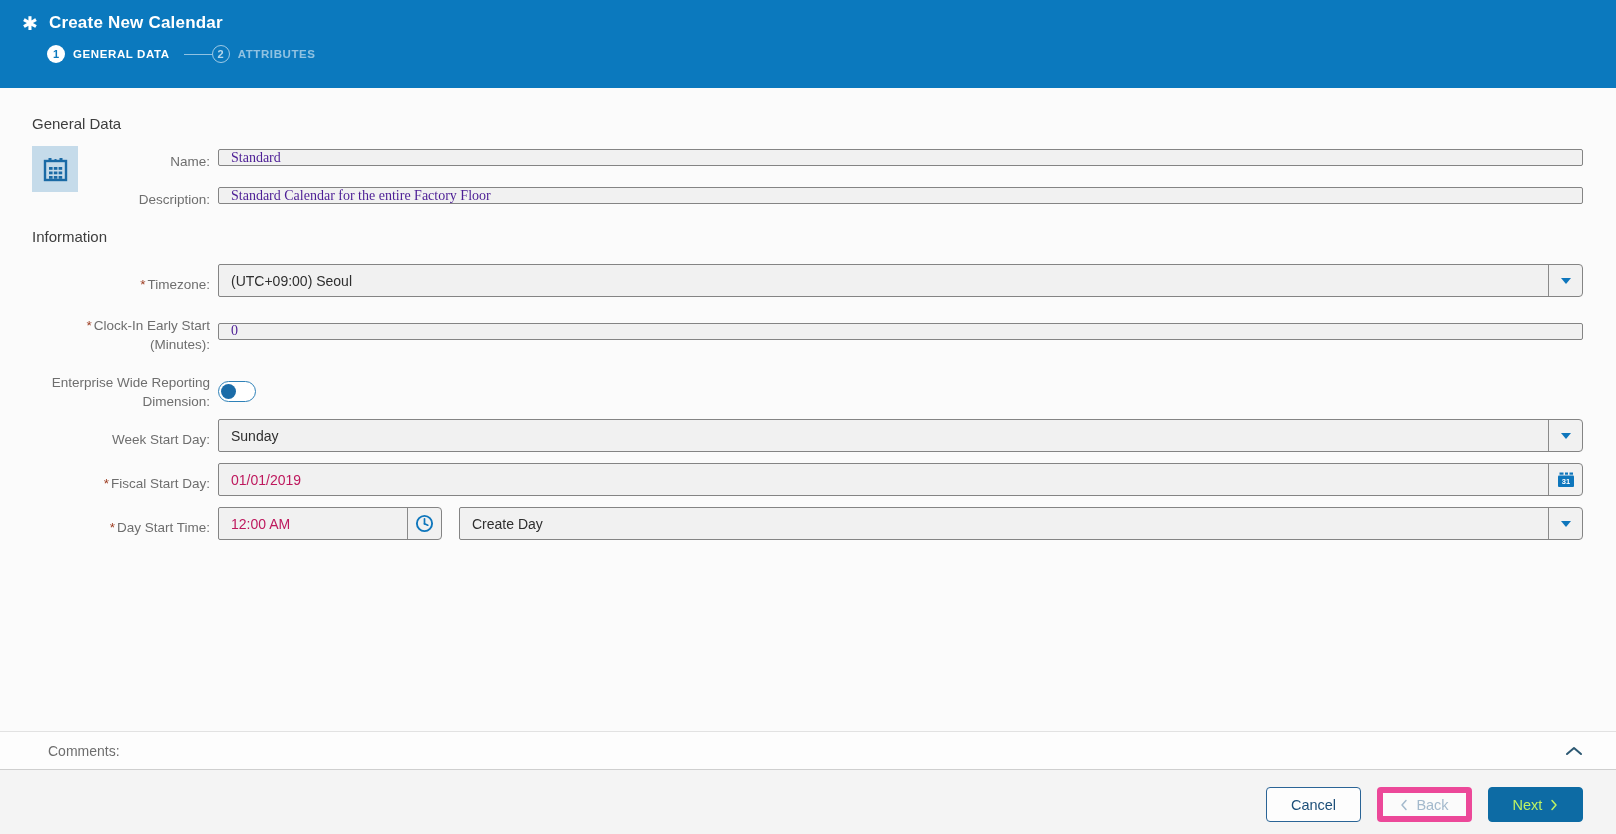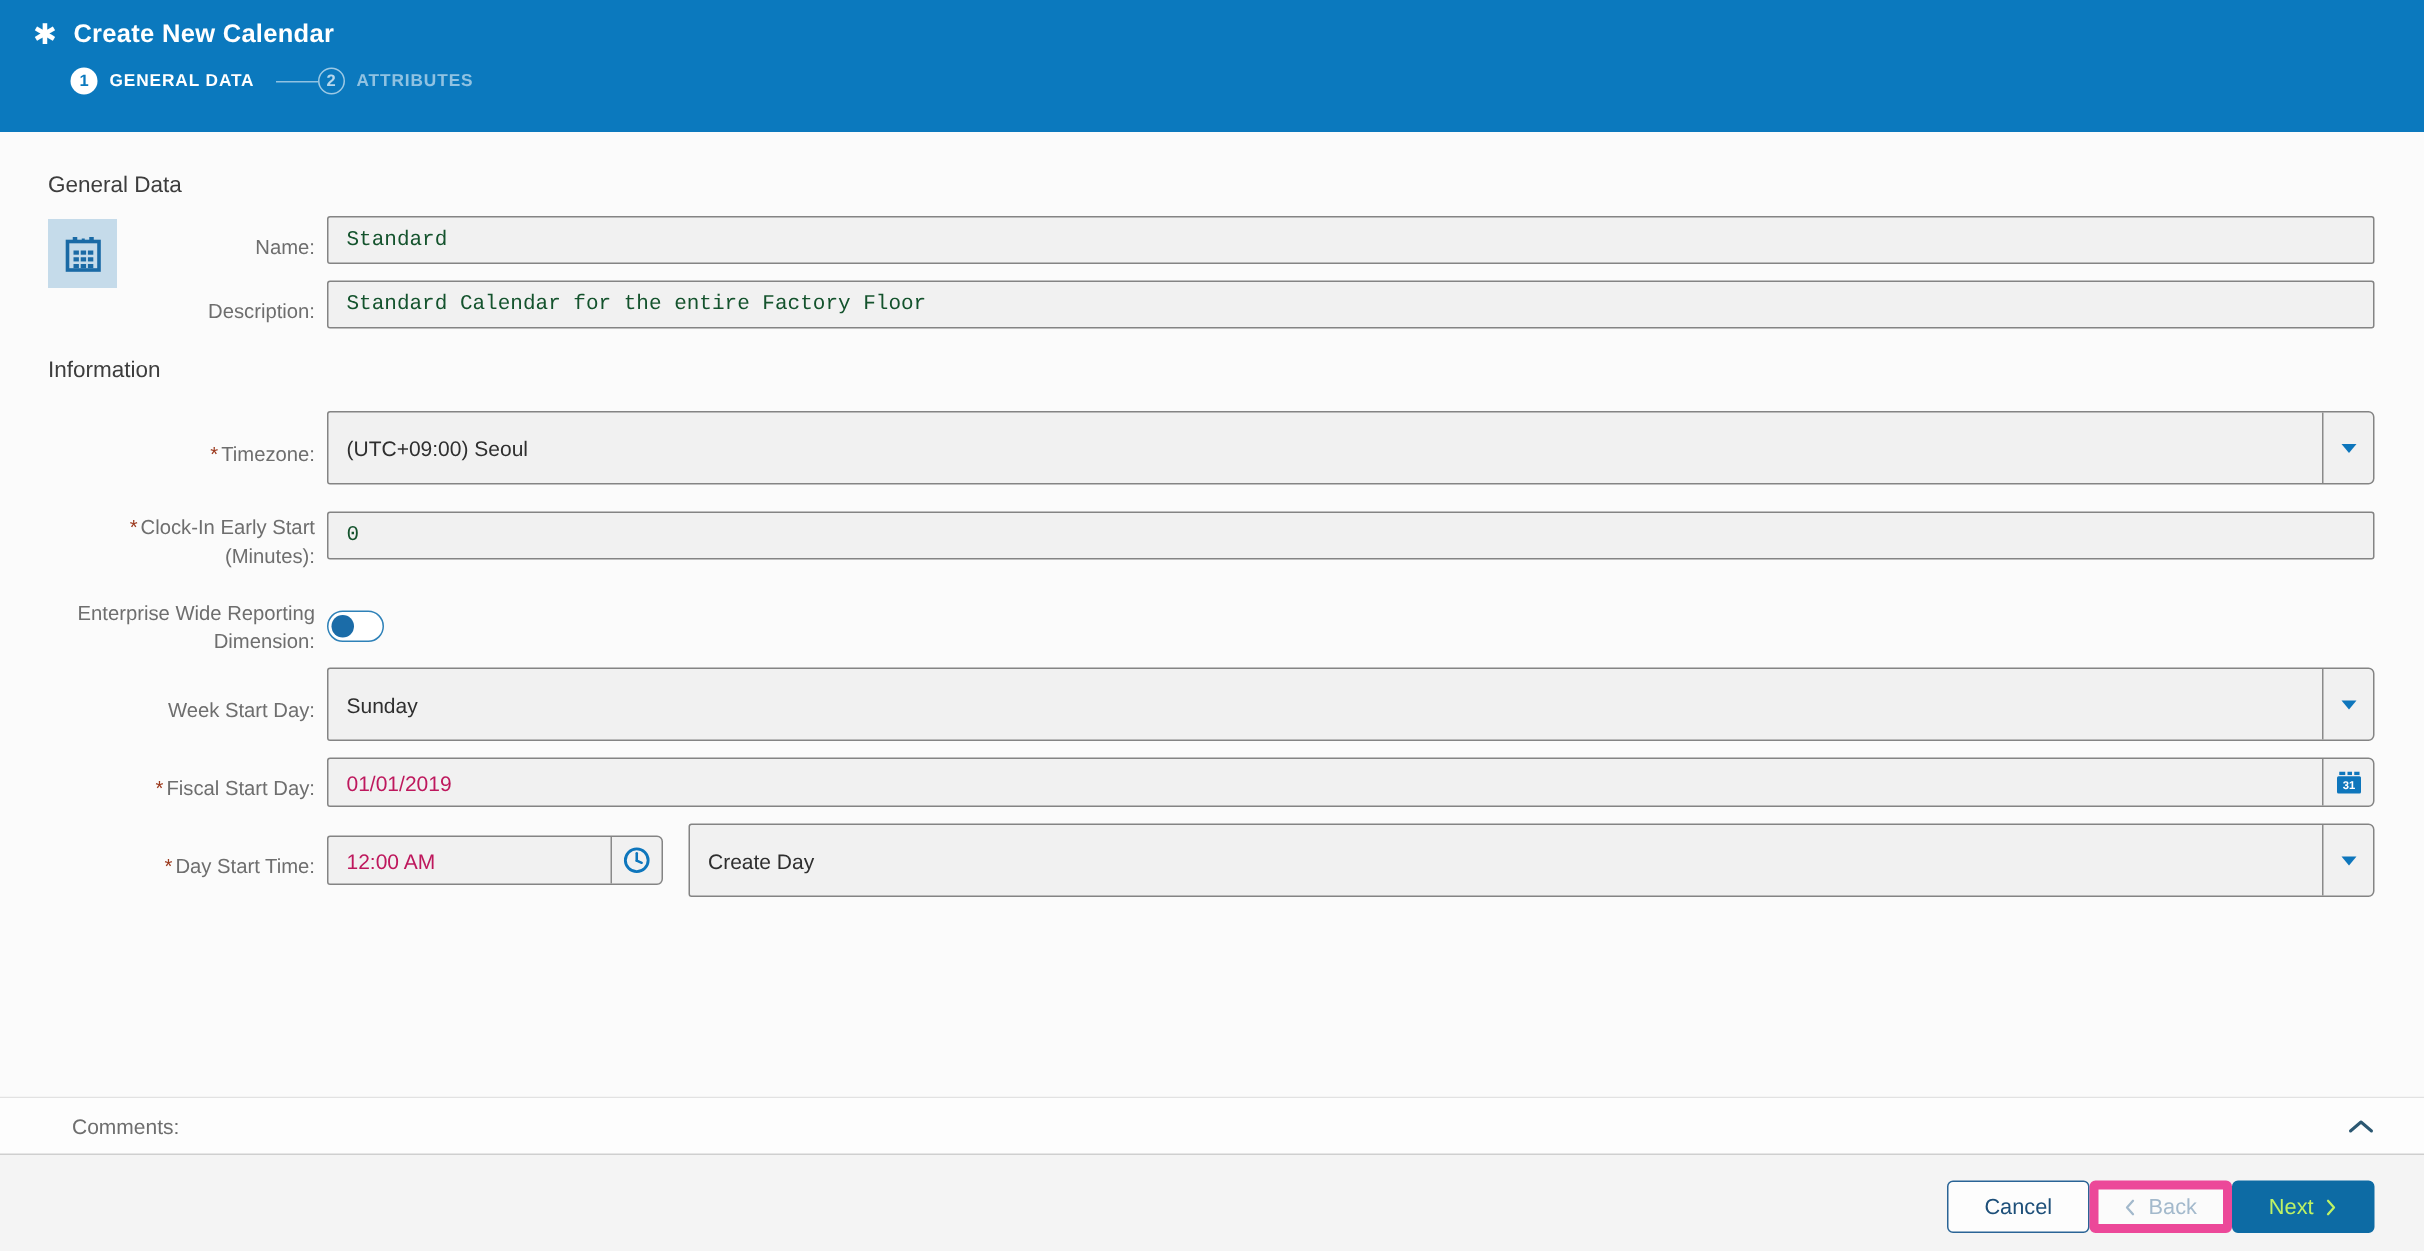--- a/index.html
+++ b/index.html
@@ -40,25 +40,25 @@
     background:#c5dbea; display:flex; align-items:center; justify-content:center;
   }
   .form-row { display:flex; align-items:center; margin-bottom:11px; }
   .form-row.first-of-block { margin-top:12px; }
   .label-cell {
     width:178px; flex:none; margin-right:8px; text-align:right;
     color:#6e6e6e; font-size:13.5px; line-height:19px; padding-top:8px;
   }
   .required-star { color:#9c3a1e; margin-right:2px; font-size:13.5px; }
   .text-input {
-    flex:1; height:32px; background:#f1f1f1; border:1px solid #848484; border-radius:2px;
-    font-family:Liberation Mono, monospace; font-size:14px; color:#14532d; padding:0 12px; outline:none;
+    flex:1; height:17px; background:#f1f1f1; border:1px solid #848484; border-radius:2px;
+    font-family:Liberation Serif, serif; font-size:14px; color:#4c1d95; padding:0 12px; outline:none;
   }
   .select-box {
-    flex:1; height:49px; background:#f1f1f1; border:1px solid #848484;
+    flex:1; height:33px; background:#f1f1f1; border:1px solid #848484;
     border-radius:2px 4px 4px 2px; display:flex; align-items:stretch; cursor:pointer;
   }
   .select-value { flex:1; display:flex; align-items:center; padding-left:12px; font-size:14px; color:#2f2f2f; }
   .addon-btn {
     width:34px; flex:none; border-left:1px solid #8a8a8a;
     display:flex; align-items:center; justify-content:center; cursor:pointer;
   }
   .arrow-down {
     width:0; height:0;
     border-left:5px solid transparent; border-right:5px solid transparent;
@@ -90,21 +90,21 @@
     border-top:1px solid #e2e2e2; border-bottom:1px solid #cfcfcf;
     display:flex; align-items:center; padding:0 33px 0 48px;
     color:#6e6e6e; font-size:14px;
   }
   .collapse-btn { margin-left:auto; cursor:pointer; display:flex; align-items:center; }
 
   
   .footer {
     flex:none; height:64px; background:#f4f4f4;
     display:flex; justify-content:flex-end; align-items:flex-start;
-    gap:0; padding:17px 33px 0 0;
+    gap:16px; padding:17px 33px 0 0;
   }
   .btn {
     height:35px; min-width:95px; border-radius:4px; font-family:"Liberation Sans", sans-serif;
     font-size:14.5px; display:flex; align-items:center; justify-content:center; gap:8px;
     cursor:pointer; padding:0 14px;
   }
   .btn-cancel { background:#fdfdfd; border:1px solid #2a6496; color:#1d4f79; }
   .btn-back { background:#fbfbfb; border:6px solid #ec4899; color:#a3b9cc; cursor:default; }
   .btn-next { background:#0d6ba4; border:1px solid #0d6ba4; color:#bef264; }
 </style>

